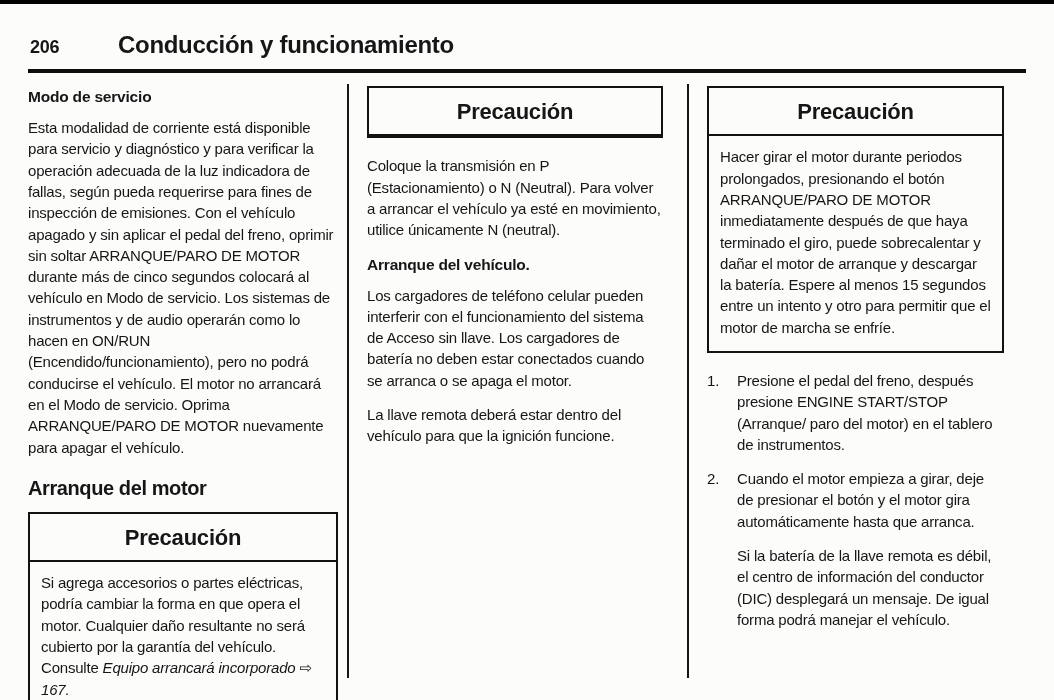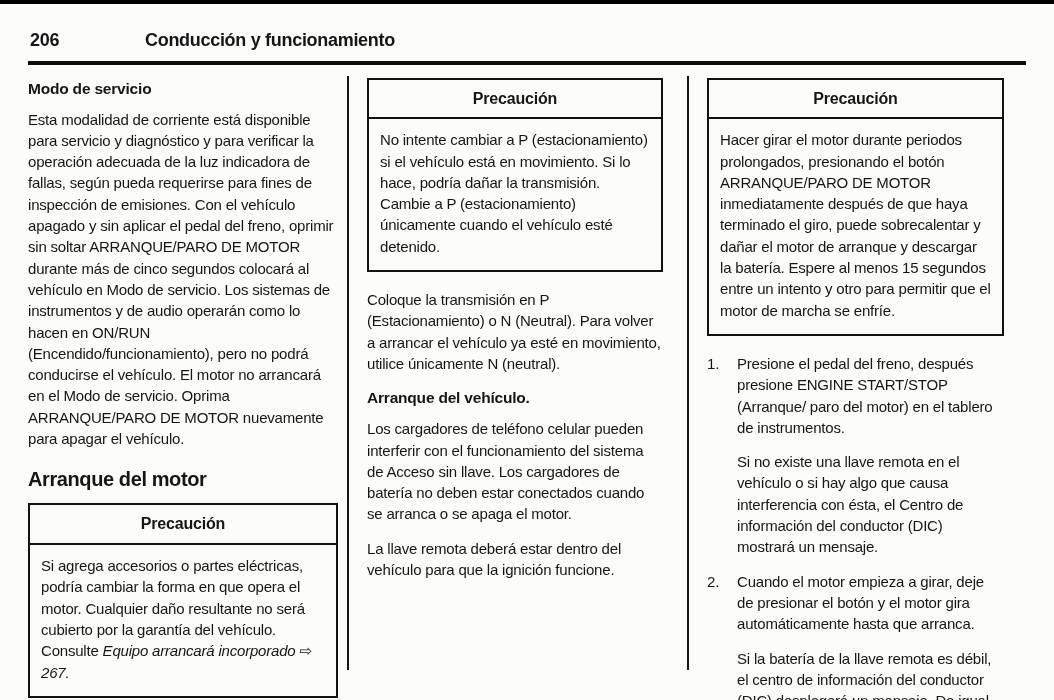--- a/index.html
+++ b/index.html
@@ -12,46 +12,45 @@
     font-size: 15px;
     line-height: 1.42;
     letter-spacing: -0.2px;
     overflow: hidden;
   }
   .top-edge { height: 4px; background: #000; }
 
   .page-header {
     display: flex; align-items: baseline;
     padding: 24px 28px 0 30px;
-    gap: 27px;
   }
   .page-number {
     font-weight: bold; font-size: 18px;
     width: 88px; flex: none;
   }
   .section-title {
-    font-weight: bold; font-size: 18px; margin: 0;
+    font-weight: bold; font-size: 24px; margin: 0;
     letter-spacing: -0.3px;
   }
   .header-rule { height: 4px; background: #0d0d0d; margin: 7px 28px 0 28px; }
 
   .columns { display: flex; margin: 0 28px; height: 606px; }
   .col { padding-top: 13px; }
   .col-1 { width: 319px; padding-right: 9px; }
   .col-2 { width: 338px; padding-left: 18px; padding-right: 24px; }
   .col-3 { width: 337px; padding-left: 18px; padding-right: 22px; }
   .vsep { width: 2px; flex: none; background: #161616; height: 594px; margin-top: 11px; }
 
   p { margin: 0 0 13px 0; }
   .subheading { font-weight: bold; font-size: 15.5px; margin: 0 0 9px 0; }
   .big-heading { font-weight: bold; font-size: 20px; letter-spacing: -0.4px; margin: 19px 0 12px 0; line-height: 1.15; }
 
   .caution-box { border: 2px solid #121212; margin-bottom: 17px; background: #fcfcfb; }
   .caution-title {
-    text-align: center; font-weight: bold; font-size: 16px;
+    text-align: center; font-weight: bold; font-size: 22px;
     padding: 8px 4px 7px; border-bottom: 2px solid #121212;
   }
   .caution-body { padding: 10px 11px 13px 11px; }
   .caution-body p:last-child { margin-bottom: 0; }
 
   .ital { font-style: italic; }
   .ref-arrow { font-style: normal; font-size: 15px; }
 
   .step { display: flex; margin: 0 0 13px 0; }
   .step-num { width: 30px; flex: none; }
@@ -76,33 +75,30 @@
       <h2 class="subheading">Modo de servicio</h2>
       <p>Esta modalidad de corriente está disponible para servicio y diagnóstico y para verificar la operación adecuada de la luz indicadora de fallas, según pueda requerirse para fines de inspección de emisiones. Con el vehículo apagado y sin aplicar el pedal del freno, oprimir sin soltar ARRANQUE/PARO DE MOTOR durante más de cinco segundos colocará al vehículo en Modo de servicio. Los sistemas de instrumentos y de audio operarán como lo hacen en ON/RUN (Encendido/funcionamiento), pero no podrá conducirse el vehículo. El motor no arrancará en el Modo de servicio. Oprima ARRANQUE/PARO DE MOTOR nuevamente para apagar el vehículo.</p>
 
       <h2 class="big-heading">Arranque del motor</h2>
 
       <div class="caution-box">
         <div class="caution-title">Precaución</div>
         <div class="caution-body">
           <p><span>Si agrega accesorios o partes eléctricas, podría cambiar la forma en que opera el motor. Cualquier daño resultante no será cubierto por la garantía del vehículo. Consulte </span><span class="ital">Equipo arrancará incorporado</span>
             <span class="ref-arrow">⇨</span>
-            <span class="ital">267.</span></p>
+            <span class="ital">167.</span></p>
         </div>
       </div>
     </section>
 
     <div class="vsep"></div>
 
     <section class="col col-2">
       <div class="caution-box">
         <div class="caution-title">Precaución</div>
-        <div class="caution-body">
-          <p>No intente cambiar a P (estacionamiento) si el vehículo está en movimiento. Si lo hace, podría dañar la transmisión. Cambie a P (estacionamiento) únicamente cuando el vehículo esté detenido.</p>
-        </div>
       </div>
 
       <p>Coloque la transmisión en P (Estacionamiento) o N (Neutral). Para volver a arrancar el vehículo ya esté en movimiento, utilice únicamente N (neutral).</p>
 
       <h2 class="subheading">Arranque del vehículo.</h2>
       <p>Los cargadores de teléfono celular pueden interferir con el funcionamiento del sistema de Acceso sin llave. Los cargadores de batería no deben estar conectados cuando se arranca o se apaga el motor.</p>
       <p>La llave remota deberá estar dentro del vehículo para que la ignición funcione.</p>
     </section>
 
     <div class="vsep"></div>
@@ -112,21 +108,20 @@
         <div class="caution-title">Precaución</div>
         <div class="caution-body">
           <p>Hacer girar el motor durante periodos prolongados, presionando el botón ARRANQUE/PARO DE MOTOR inmediatamente después de que haya terminado el giro, puede sobrecalentar y dañar el motor de arranque y descargar la batería. Espere al menos 15 segundos entre un intento y otro para permitir que el motor de marcha se enfríe.</p>
         </div>
       </div>
 
       <div class="step">
         <span class="step-num">1.</span>
         <span class="step-text">Presione el pedal del freno, después presione ENGINE START/STOP (Arranque/ paro del motor) en el tablero de instrumentos.</span>
       </div>
-      <p class="step-note">Si no existe una llave remota en el vehículo o si hay algo que causa interferencia con ésta, el Centro de información del conductor (DIC) mostrará un mensaje.</p>
 
       <div class="step">
         <span class="step-num">2.</span>
         <span class="step-text">Cuando el motor empieza a girar, deje de presionar el botón y el motor gira automáticamente hasta que arranca.</span>
       </div>
       <p class="step-note">Si la batería de la llave remota es débil, el centro de información del conductor (DIC) desplegará un mensaje. De igual forma podrá manejar el vehículo.</p>
     </section>
 
   </main>
 </div>

